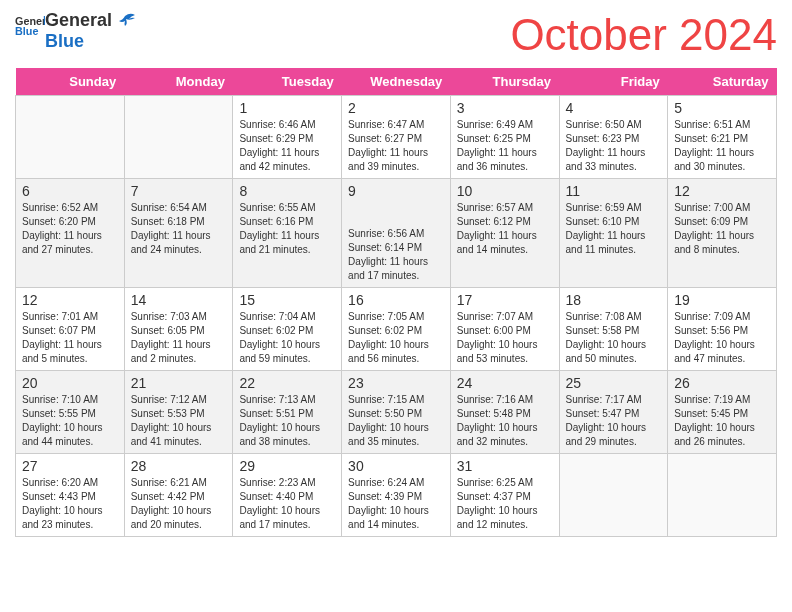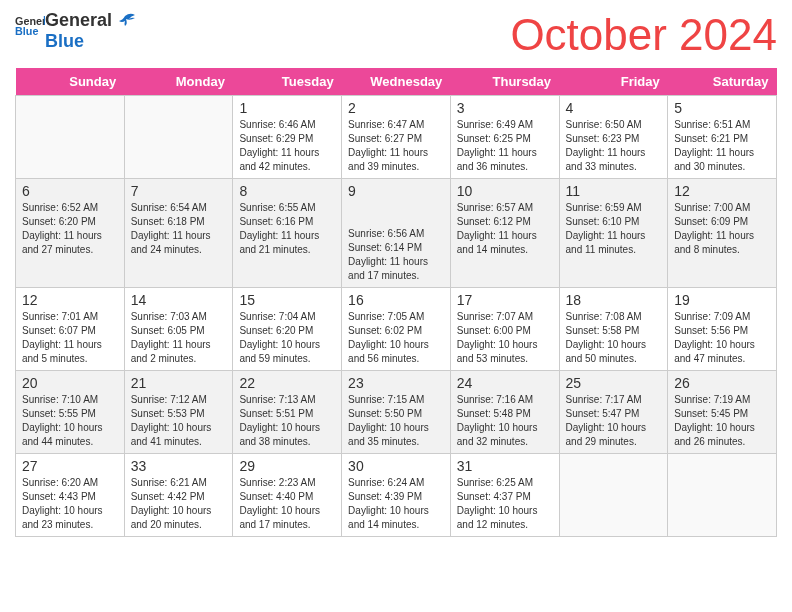--- a/index.html
+++ b/index.html
@@ -149,21 +149,21 @@
           </td>
           <td>
             <span class="day-num">14</span>
             <div class="day-info" style="white-space: pre-line;">Sunrise: 7:03 AM
 Sunset: 6:05 PM
 Daylight: 11 hours and 2 minutes.</div>
           </td>
           <td>
             <span class="day-num">15</span>
             <div class="day-info" style="white-space: pre-line;">Sunrise: 7:04 AM
-Sunset: 6:20 PM
+Sunset: 6:02 PM
 Daylight: 10 hours and 59 minutes.</div>
           </td>
           <td>
             <span class="day-num">16</span>
             <div class="day-info" style="white-space: pre-line;">Sunrise: 7:05 AM
 Sunset: 6:02 PM
 Daylight: 10 hours and 56 minutes.</div>
           </td>
           <td>
             <span class="day-num">17</span>
@@ -229,21 +229,21 @@
           </td>
         </tr>
         <tr class="week-row">
           <td>
             <span class="day-num">27</span>
             <div class="day-info" style="white-space: pre-line;">Sunrise: 6:20 AM
 Sunset: 4:43 PM
 Daylight: 10 hours and 23 minutes.</div>
           </td>
           <td>
-            <span class="day-num">33</span>
+            <span class="day-num">28</span>
             <div class="day-info" style="white-space: pre-line;">Sunrise: 6:21 AM
 Sunset: 4:42 PM
 Daylight: 10 hours and 20 minutes.</div>
           </td>
           <td>
             <span class="day-num">29</span>
             <div class="day-info" style="white-space: pre-line;">Sunrise: 2:23 AM
 Sunset: 4:40 PM
 Daylight: 10 hours and 17 minutes.</div>
           </td>

